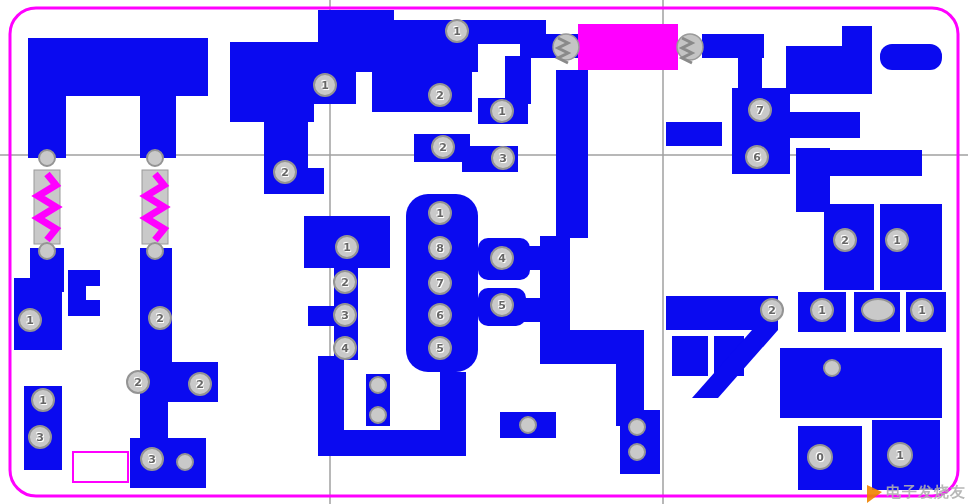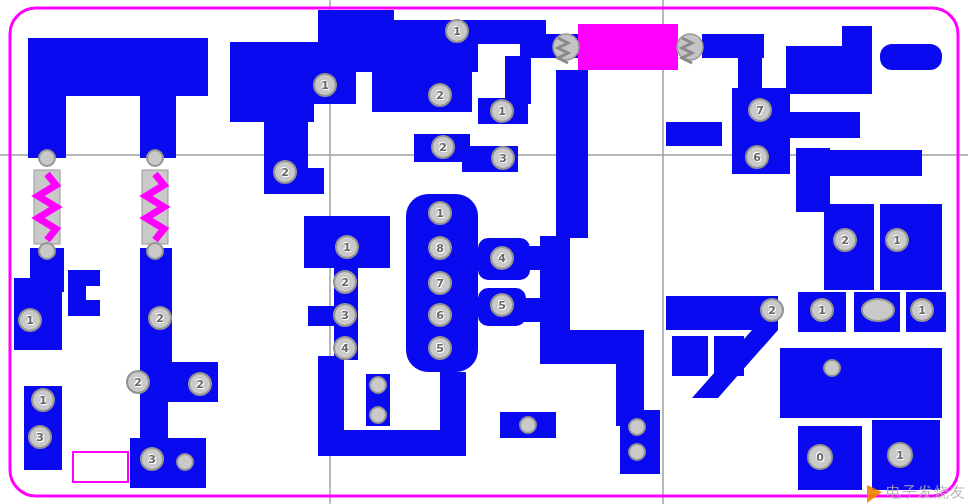--- a/index.html
+++ b/index.html
@@ -33,21 +33,21 @@
   .watermark{
     position:absolute;right:2px;bottom:2px;display:flex;align-items:center;gap:4px;
     opacity:.9;
   }
   .wm-logo{
     width:0;height:0;display:inline-block;
     border-top:9px solid transparent;border-bottom:9px solid transparent;
     border-left:15px solid var(--wm-logo);
     transform:skewY(-8deg);
   }
-  .wm-text{font-size:15px;color:var(--wm-text);font-weight:normal;letter-spacing:1px;white-space:nowrap;}
+  .wm-text{font-size:15px;color:var(--wm-text);font-weight:bold;letter-spacing:1px;white-space:nowrap;}
 </style>
 </head>
 <body>
 
 <svg id="board-svg" width="968" height="504" viewBox="0 0 968 504">
 
   <g>
     <line class="gridline" x1="0" y1="155" x2="968" y2="155"></line>
     <line class="gridline" x1="330" y1="0" x2="330" y2="504"></line>
     <line class="gridline" x1="663" y1="0" x2="663" y2="504"></line>

